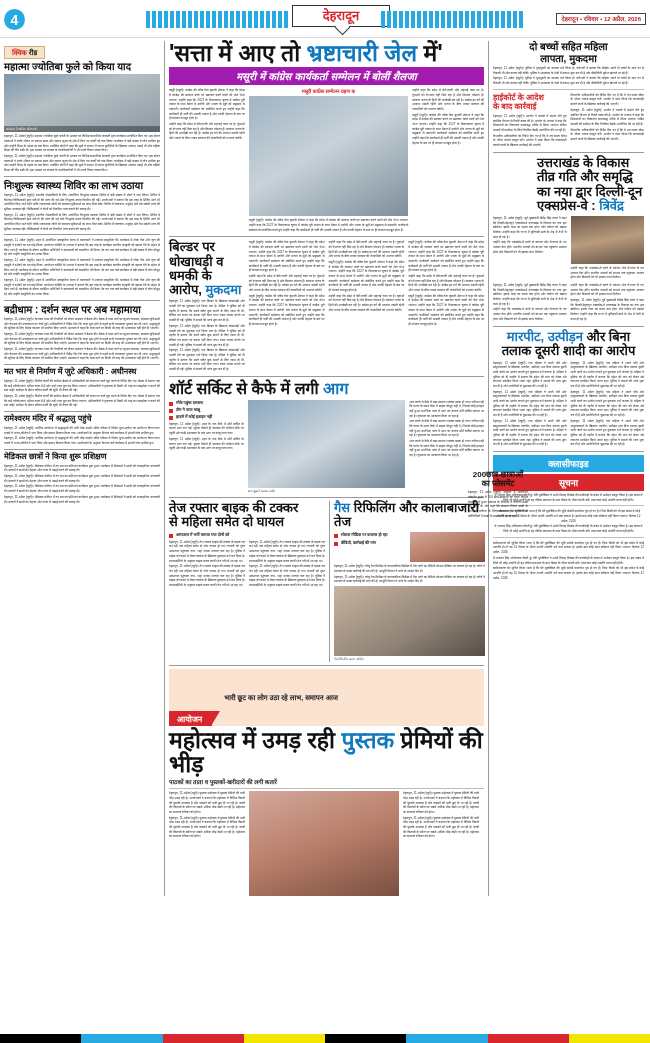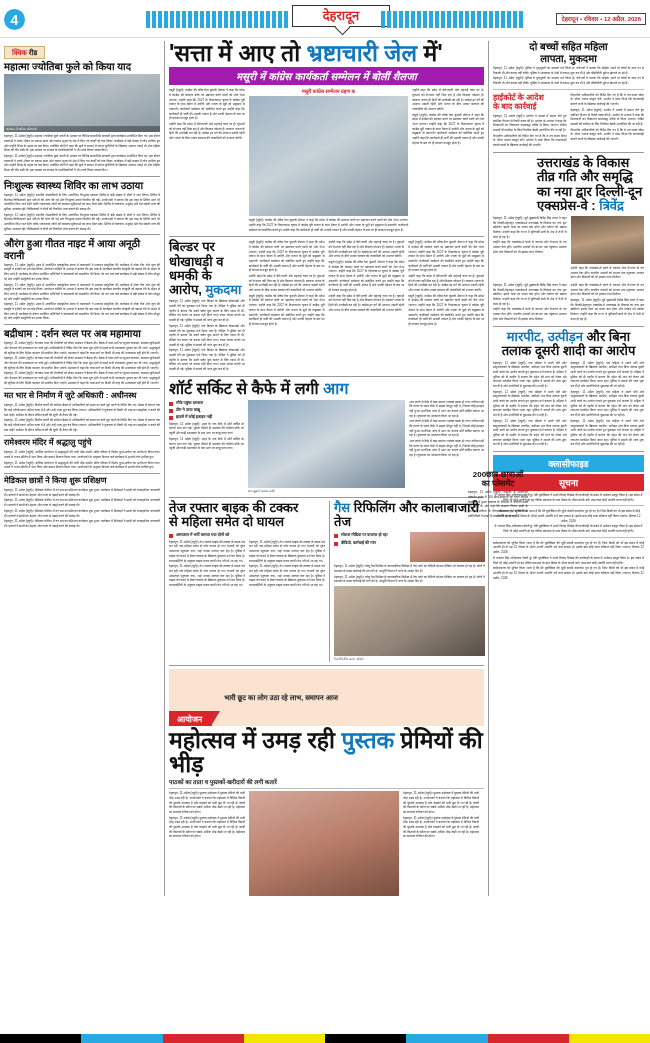--- a/index.html
+++ b/index.html
@@ -216,21 +216,20 @@
       </div>
 
       <div class="rule"></div>
       <div class="col-head h-sm">निःशुल्क स्वास्थ्य शिविर का लाभ उठाया</div>
       <div class="txt mt2">
         <p>देहरादून, 11 अप्रैल (ब्यूरो)। स्थानीय क्षेत्रवासियों के लिए आयोजित निःशुल्क स्वास्थ्य शिविर में बड़ी संख्या में लोगों ने भाग लिया। शिविर में विशेषज्ञ चिकित्सकों द्वारा मरीजों की जांच की गई और निःशुल्क दवाएं वितरित की गईं। आयोजकों ने बताया कि इस तरह के शिविर आगे भी आयोजित किए जाते रहेंगे ताकि जरूरतमंद लोगों को स्वास्थ्य सुविधाओं का लाभ मिल सके। शिविर में रक्तचाप, मधुमेह और नेत्र संबंधी जांच की सुविधा उपलब्ध रही। चिकित्सकों ने लोगों को नियमित जांच कराने की सलाह दी।</p>
         <p>देहरादून, 11 अप्रैल (ब्यूरो)। स्थानीय क्षेत्रवासियों के लिए आयोजित निःशुल्क स्वास्थ्य शिविर में बड़ी संख्या में लोगों ने भाग लिया। शिविर में विशेषज्ञ चिकित्सकों द्वारा मरीजों की जांच की गई और निःशुल्क दवाएं वितरित की गईं। आयोजकों ने बताया कि इस तरह के शिविर आगे भी आयोजित किए जाते रहेंगे ताकि जरूरतमंद लोगों को स्वास्थ्य सुविधाओं का लाभ मिल सके। शिविर में रक्तचाप, मधुमेह और नेत्र संबंधी जांच की सुविधा उपलब्ध रही। चिकित्सकों ने लोगों को नियमित जांच कराने की सलाह दी।</p>
       </div>
 
       <div class="rule"></div>
-      <div class="col-head h-sm">औरंग हुआ गीतत नाइट में आया अनूठी वरानी</div>
       <div class="txt mt2">
         <p>देहरादून, 11 अप्रैल (ब्यूरो)। शहर में आयोजित सांस्कृतिक संध्या में कलाकारों ने शानदार प्रस्तुतियां दीं। कार्यक्रम में लोक गीत और नृत्य की प्रस्तुति ने दर्शकों का मन मोह लिया। आयोजन समिति के अध्यक्ष ने बताया कि इस तरह के कार्यक्रम स्थानीय संस्कृति को बढ़ावा देने के उद्देश्य से किए जाते हैं। कार्यक्रम के दौरान उपस्थित अतिथियों ने कलाकारों को सम्मानित भी किया। देर रात तक चले कार्यक्रम में बड़ी संख्या में लोग मौजूद रहे और उन्होंने प्रस्तुतियों का आनंद लिया।</p>
         <p>देहरादून, 11 अप्रैल (ब्यूरो)। शहर में आयोजित सांस्कृतिक संध्या में कलाकारों ने शानदार प्रस्तुतियां दीं। कार्यक्रम में लोक गीत और नृत्य की प्रस्तुति ने दर्शकों का मन मोह लिया। आयोजन समिति के अध्यक्ष ने बताया कि इस तरह के कार्यक्रम स्थानीय संस्कृति को बढ़ावा देने के उद्देश्य से किए जाते हैं। कार्यक्रम के दौरान उपस्थित अतिथियों ने कलाकारों को सम्मानित भी किया। देर रात तक चले कार्यक्रम में बड़ी संख्या में लोग मौजूद रहे और उन्होंने प्रस्तुतियों का आनंद लिया।</p>
         <p>देहरादून, 11 अप्रैल (ब्यूरो)। शहर में आयोजित सांस्कृतिक संध्या में कलाकारों ने शानदार प्रस्तुतियां दीं। कार्यक्रम में लोक गीत और नृत्य की प्रस्तुति ने दर्शकों का मन मोह लिया। आयोजन समिति के अध्यक्ष ने बताया कि इस तरह के कार्यक्रम स्थानीय संस्कृति को बढ़ावा देने के उद्देश्य से किए जाते हैं। कार्यक्रम के दौरान उपस्थित अतिथियों ने कलाकारों को सम्मानित भी किया। देर रात तक चले कार्यक्रम में बड़ी संख्या में लोग मौजूद रहे और उन्होंने प्रस्तुतियों का आनंद लिया।</p>
       </div>
 
       <div class="rule"></div>
       <div class="col-head h-sm">बद्रीधाम : दर्शन स्थल पर अब महामाया</div>
       <div class="txt mt2">
         <p>देहरादून, 11 अप्रैल (ब्यूरो)। चारधाम यात्रा की तैयारियों को लेकर प्रशासन ने बैठक की। बैठक में यात्रा मार्ग पर सुरक्षा व्यवस्था, स्वास्थ्य सुविधाओं और पेयजल की उपलब्धता पर चर्चा हुई। अधिकारियों ने निर्देश दिए कि यात्रा शुरू होने से पहले सभी व्यवस्थाएं दुरुस्त कर ली जाएं। श्रद्धालुओं की सुविधा के लिए विशेष काउंटर भी स्थापित किए जाएंगे। प्रशासन ने कहा कि यात्रा मार्ग पर किसी भी तरह की अव्यवस्था नहीं होने दी जाएगी।</p>

